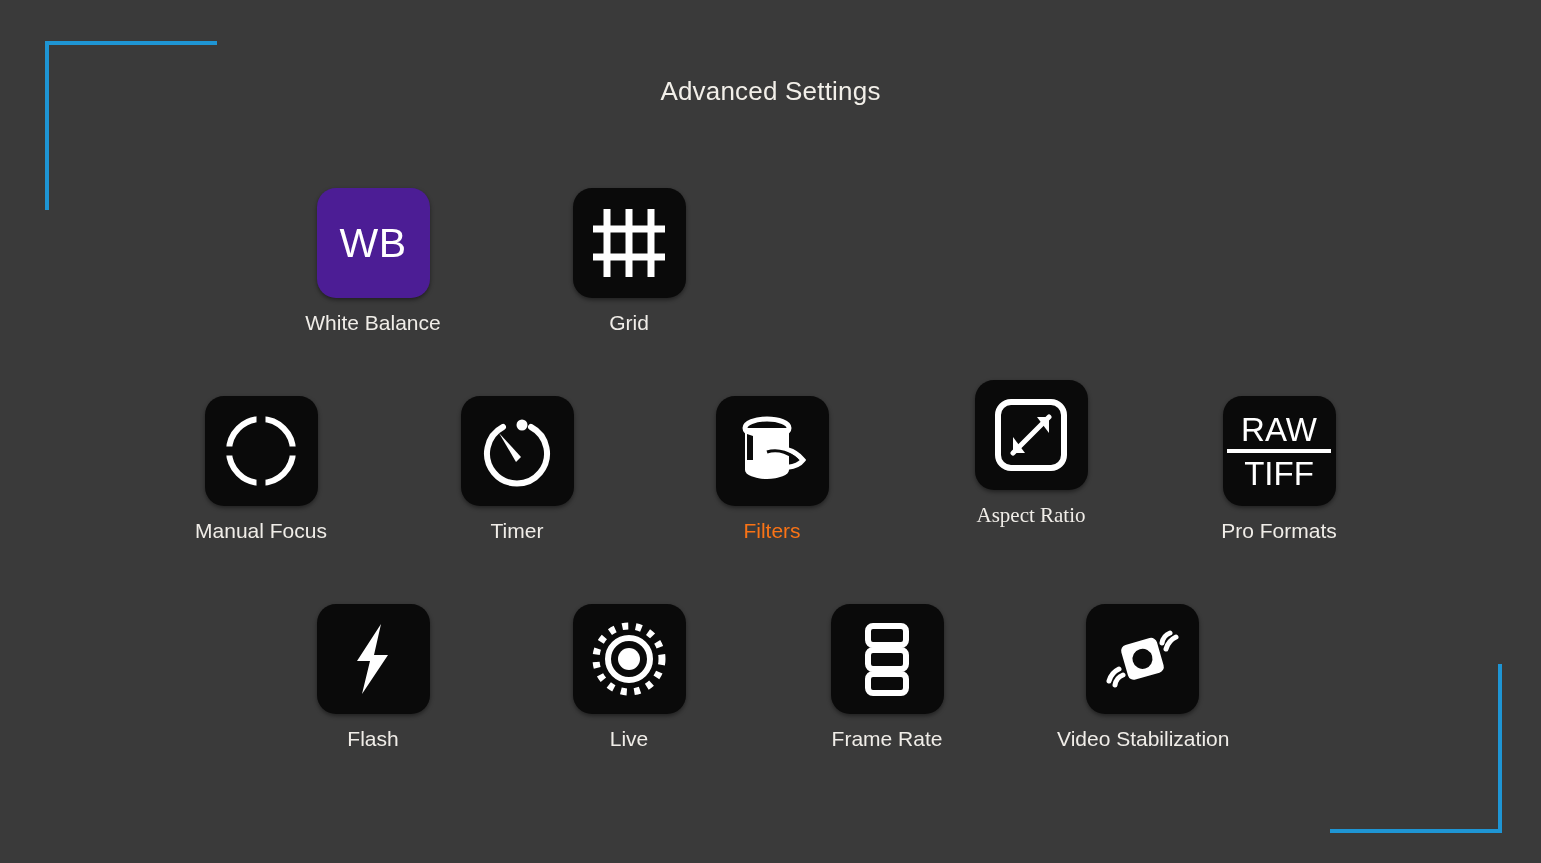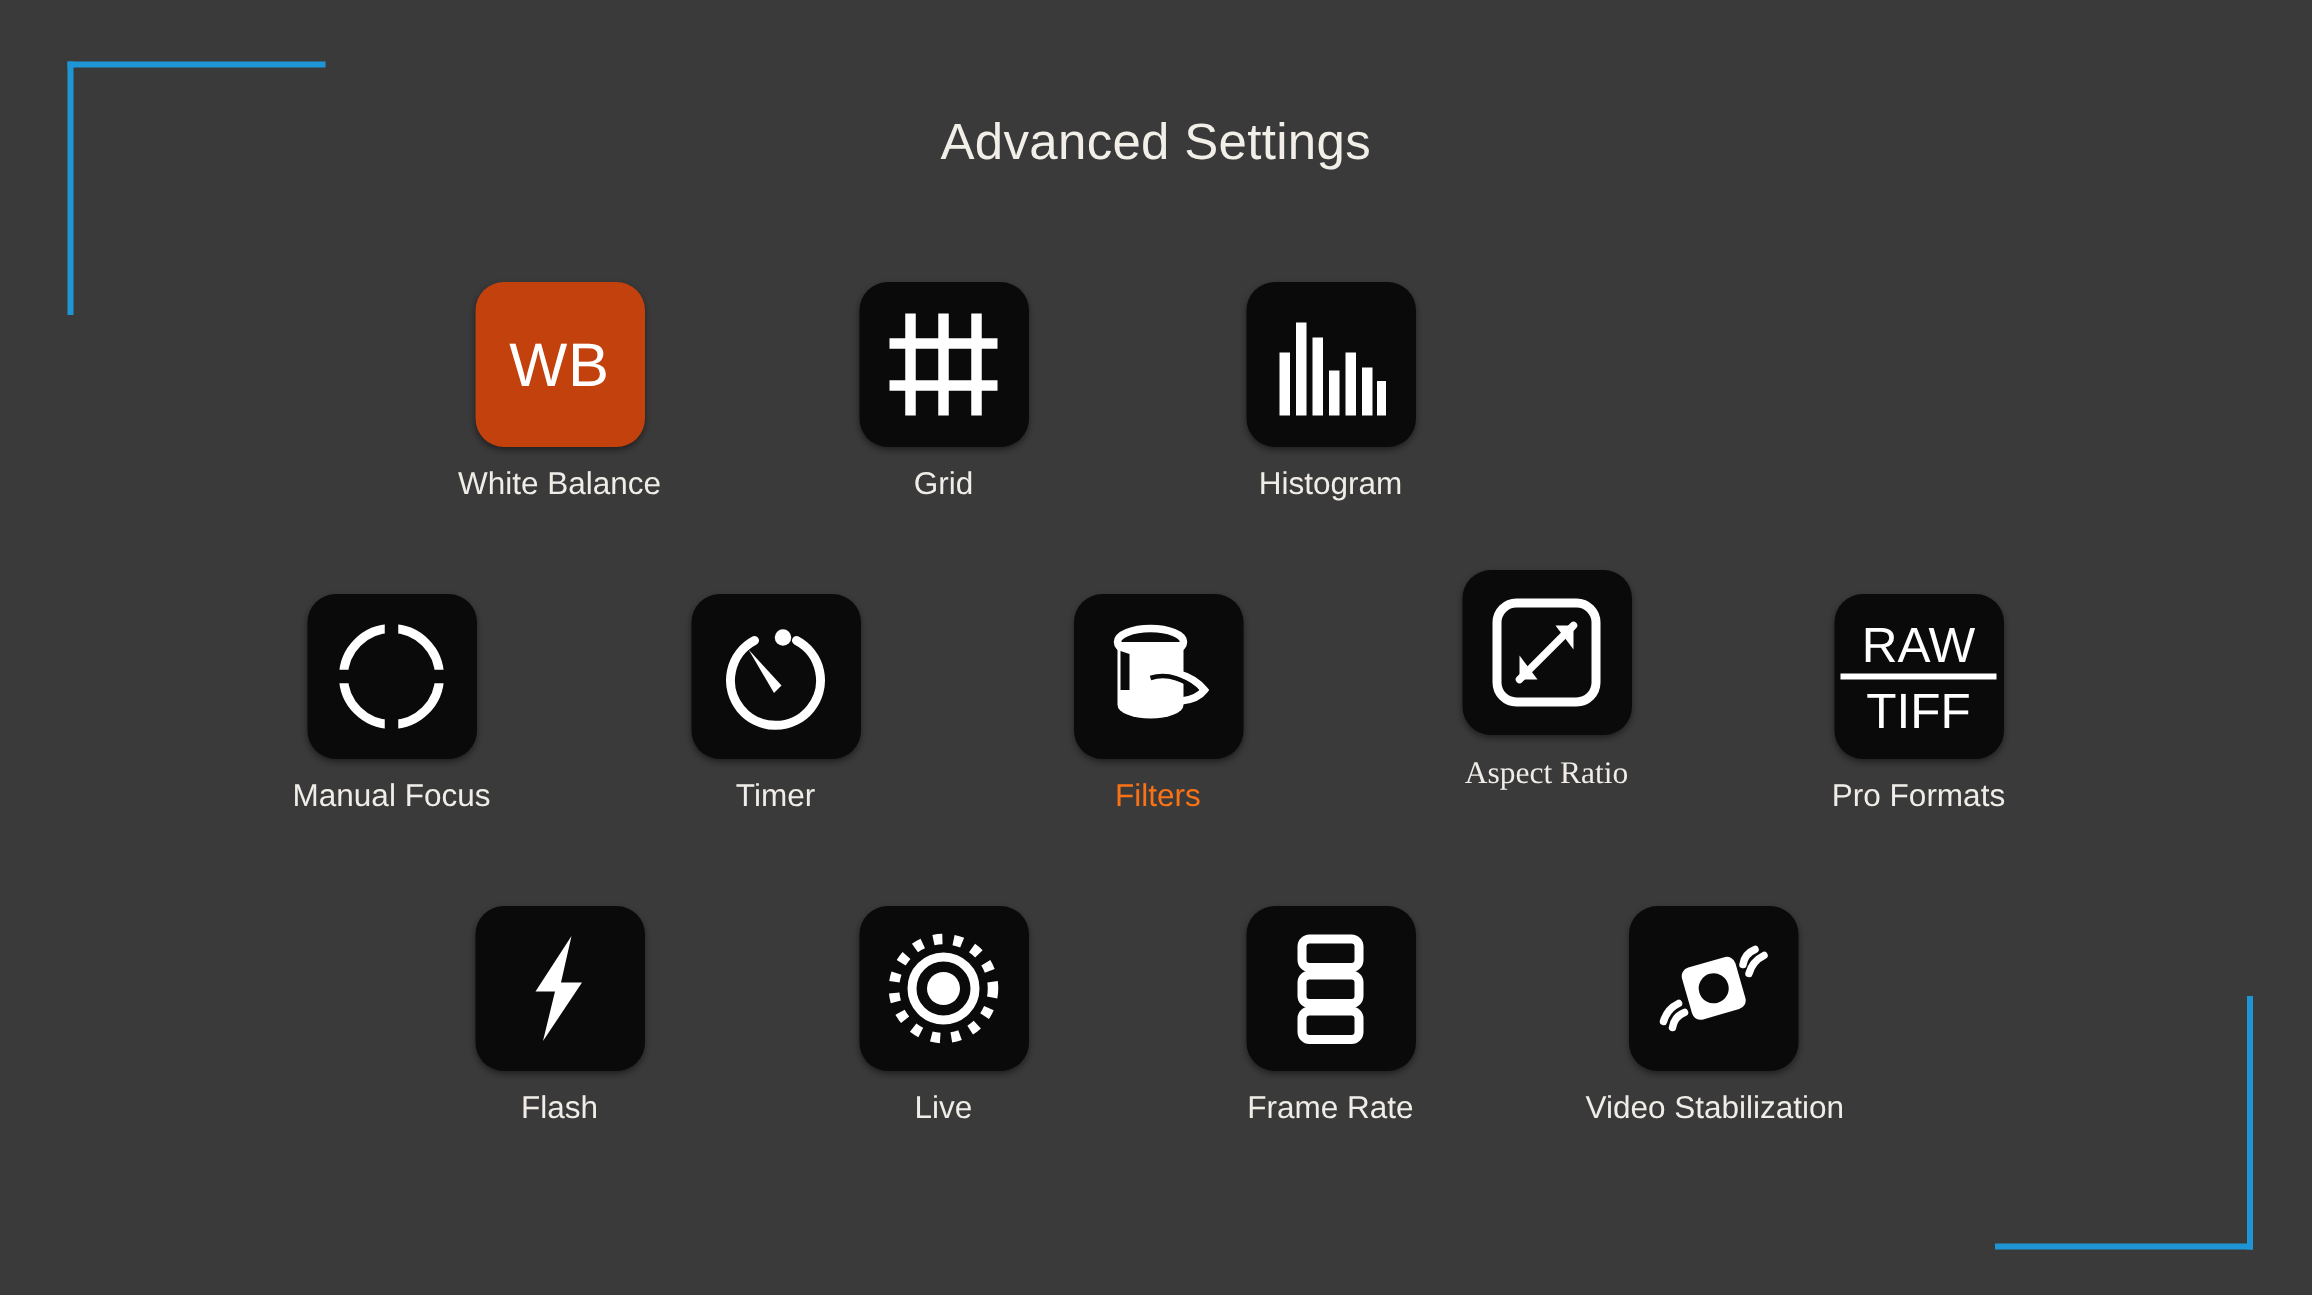--- a/index.html
+++ b/index.html
@@ -44,21 +44,21 @@
     border-bottom: 4px solid var(--accent, #1e95d4);
   }
 
   
   .page-title {
     position: absolute;
     left: 0;
     top: 76px;
     width: 1541px;
     text-align: center;
-    font-size: 34px;
+    font-size: 26px;
     font-weight: 400;
     color: #f2efe9;
     letter-spacing: 0.2px;
   }
 
   
   .tile-item {
     position: absolute;
     width: 170px;
     margin-left: -85px;
@@ -111,57 +111,41 @@
 <body style="background: rgb(58, 58, 58);">
 
 <div id="screen" style="background: rgb(58, 58, 58);">
 
   <div class="corner corner-tl" style="--accent: #1e95d4; border-color: rgb(30, 149, 212);"></div>
   <div class="corner corner-br" style="--accent: #1e95d4; border-color: rgb(30, 149, 212);"></div>
 
   <div class="page-title">Advanced Settings</div>
 
   <div class="tile-item" style="left:373px; top:188px;">
-    <div class="tile" style="background: #c2410c;">
+    <div class="tile" style="background: #4c1d95;">
       <span class="wb-text">WB</span>
     </div>
     <div class="tile-label" style="color: rgb(240, 237, 232);">White Balance</div>
   </div>
 
   <div class="tile-item" style="left:629px; top:188px;">
     <div class="tile" style="background: rgb(10, 10, 10);">
       <svg width="76" height="76" viewBox="0 0 76 76">
         <g stroke="#ffffff" stroke-width="7" stroke-linecap="butt">
           <line x1="16" y1="4" x2="16" y2="72"></line>
           <line x1="38" y1="4" x2="38" y2="72"></line>
           <line x1="60" y1="4" x2="60" y2="72"></line>
           <line x1="2" y1="24" x2="74" y2="24"></line>
           <line x1="2" y1="52" x2="74" y2="52"></line>
         </g>
       </svg>
     </div>
     <div class="tile-label" style="color: rgb(240, 237, 232);">Grid</div>
   </div>
 
-  <div class="tile-item" style="left:887px; top:188px;">
-    <div class="tile" style="background: rgb(10, 10, 10);">
-      <svg width="76" height="76" viewBox="0 0 76 76">
-        <g fill="#ffffff">
-          <rect x="4" y="30" width="7" height="42"></rect>
-          <rect x="15" y="10" width="7" height="62"></rect>
-          <rect x="26" y="20" width="7" height="52"></rect>
-          <rect x="37" y="42" width="7" height="30"></rect>
-          <rect x="48" y="30" width="7" height="42"></rect>
-          <rect x="59" y="40" width="7" height="32"></rect>
-          <rect x="69" y="49" width="6" height="23"></rect>
-        </g>
-      </svg>
-    </div>
-    <div class="tile-label" style="color: rgb(240, 237, 232);">Histogram</div>
-  </div>
 
 
   <div class="tile-item" style="left:261px; top:396px;">
     <div class="tile" style="background: rgb(10, 10, 10);">
       <svg width="76" height="76" viewBox="0 0 76 76">
         <g fill="none" stroke="#ffffff" stroke-width="6" stroke-linecap="butt">
           <path d="M 38 6 A 32 32 0 0 1 70 38"></path>
           <path d="M 70 38 A 32 32 0 0 1 38 70"></path>
           <path d="M 38 70 A 32 32 0 0 1 6 38"></path>
           <path d="M 6 38 A 32 32 0 0 1 38 6"></path>

